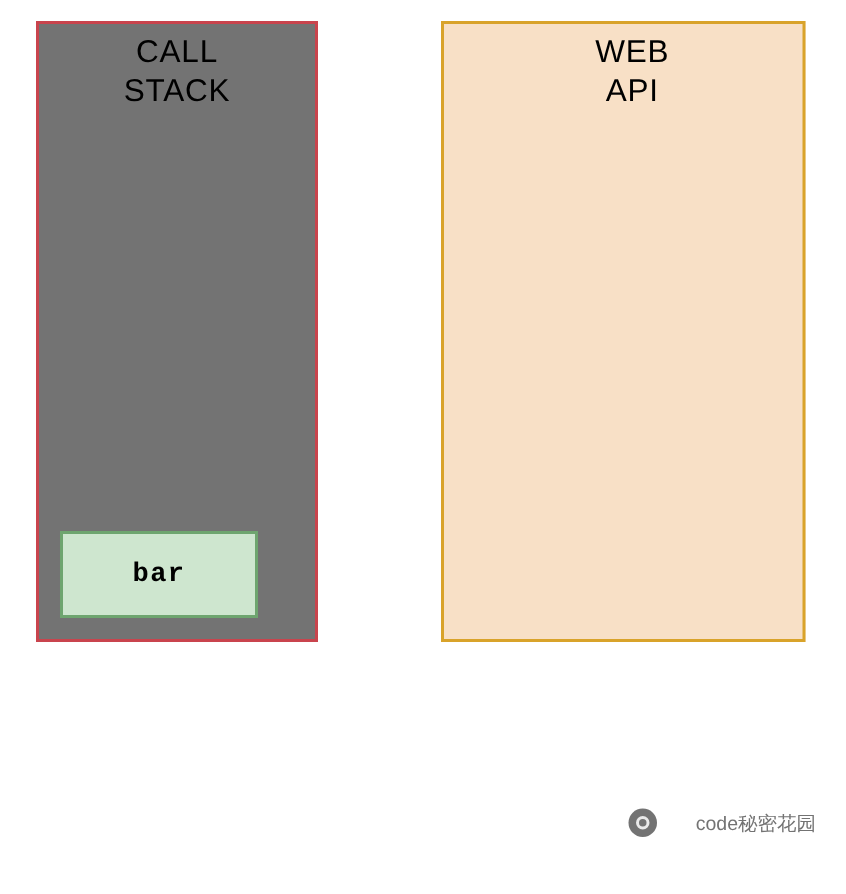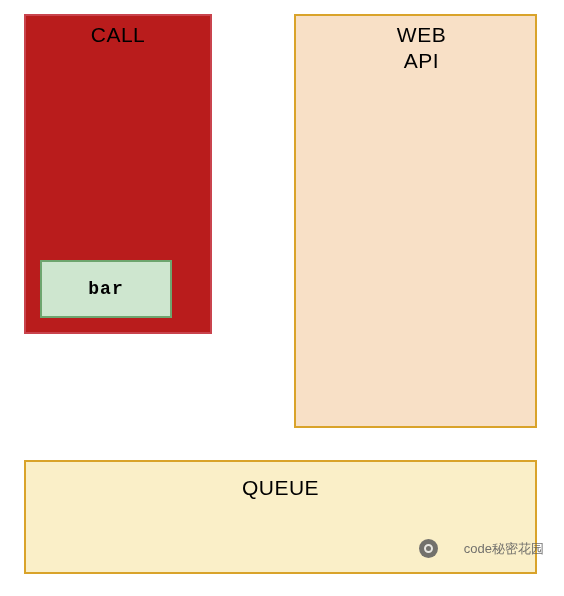--- a/index.html
+++ b/index.html
@@ -16,22 +16,22 @@
       height: 100%;
     }
     .box {
       position: absolute;
       border: 2px solid;
     }
     .call-stack {
       left: 24px;
       top: 14px;
       width: 188px;
-      height: 320px;
-      background: #b91c1c;
+      height: 414px;
+      background: #737373;
       border-color: #c9444d;
     }
     .call-stack-title {
       text-align: center;
       font-size: 21px;
       line-height: 1.25;
       letter-spacing: 0.5px;
       margin-top: 6px;
       color: #000;
     }
@@ -120,36 +120,34 @@
     }
   </style>
 </head>
 <body>
 
 <div class="container">
 
   <div class="box call-stack">
     <div class="call-stack-title">
       <span>CALL</span><br>
+      <span>STACK</span>
     </div>
     <div class="stack-frame">
       <span class="stack-frame-label">bar</span>
     </div>
   </div>
 
   <div class="box web-api">
     <div class="web-api-title">
       <span>WEB</span><br>
       <span>API</span>
     </div>
   </div>
 
-  <div class="box queue">
-    <div class="queue-title">QUEUE</div>
-  </div>
 
   <div class="watermark">
     <div class="watermark-icon">
       <div class="watermark-icon-inner"></div>
     </div>
     <span class="watermark-text">code秘密花园</span>
   </div>
 
 </div>
 

